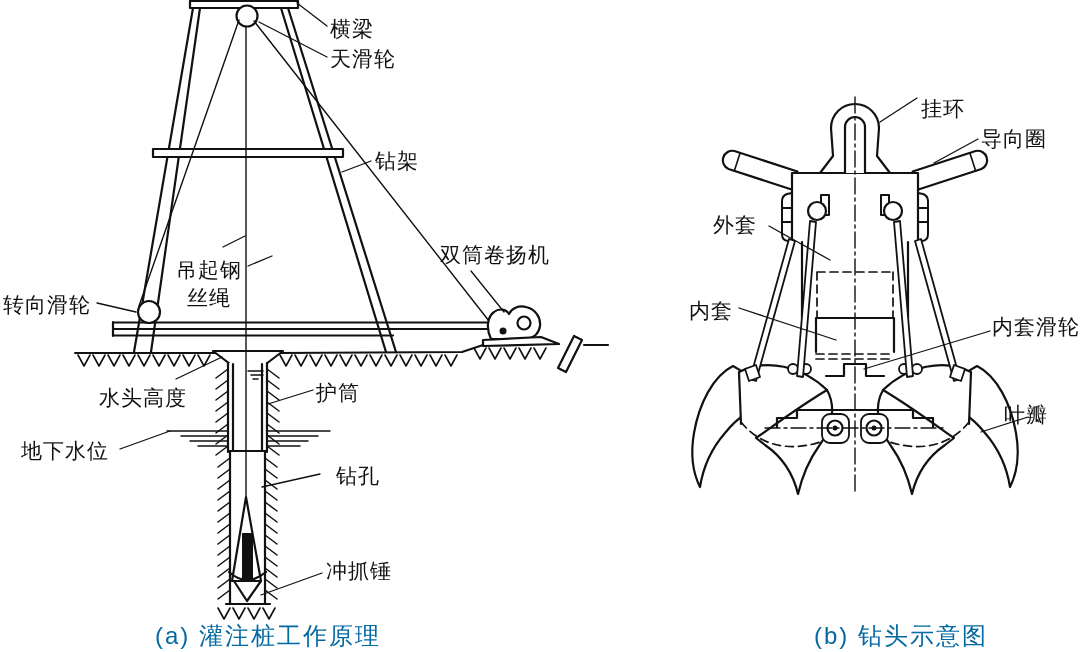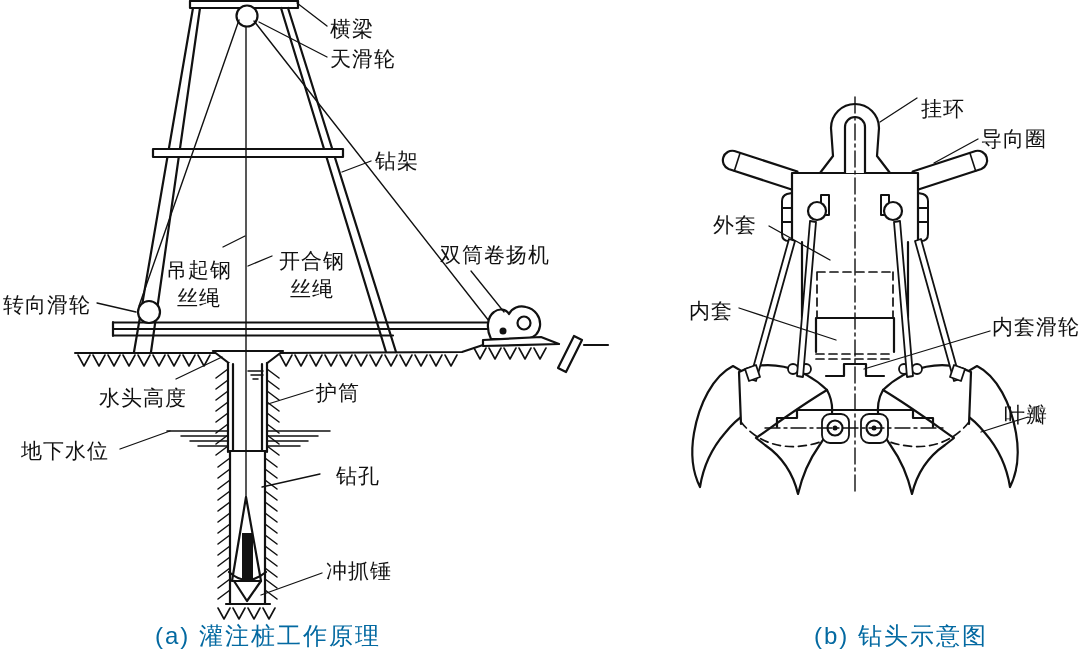--- a/index.html
+++ b/index.html
@@ -5,21 +5,21 @@
   html,body{margin:0;padding:0;background:#ffffff;}
   #stage{
     position:relative;width:1080px;height:652px;background:#ffffff;
     font-family:Liberation Sans, sans-serif;overflow:hidden;
   }
   #art{position:absolute;left:0;top:0;}
   .lbl{
     position:absolute;color:#111;font-size:21px;line-height:1.32;
     white-space:nowrap;letter-spacing:1px;
   }
-  .lbl.wrap{white-space:normal;text-align:center;letter-spacing:1px;}
+  .lbl.wrap{white-space:normal;text-align:center;letter-spacing:1px;padding-left:10px;}
   .caption{
     position:absolute;color:#0369a1;font-size:24px;letter-spacing:2px;white-space:nowrap;margin-left:28px;
   }
 </style>
 </head>
 <body>
 
 <div id="stage">
 
 <svg id="art" width="1080" height="652" viewBox="0 0 1080 652">
@@ -188,21 +188,20 @@
         <path d="M1028,417 L981,432"></path>
       </g>
     </g>
   </g>
 </svg>
 
 <div class="lbl" style="left:330px;top:15px">横梁</div>
 <div class="lbl" style="left:330px;top:45px">天滑轮</div>
 <div class="lbl" style="left:375px;top:147px">钻架</div>
 <div class="lbl wrap" style="left:162px;top:256px;width:74px">吊起钢丝绳</div>
-<div class="lbl wrap" style="left:275px;top:247px;width:74px">开合钢丝绳</div>
 <div class="lbl" style="left:3px;top:291px">转向滑轮</div>
 <div class="lbl" style="left:440px;top:241px">双筒卷扬机</div>
 <div class="lbl" style="left:99px;top:384px">水头高度</div>
 <div class="lbl" style="left:316px;top:379px">护筒</div>
 <div class="lbl" style="left:21px;top:437px">地下水位</div>
 <div class="lbl" style="left:336px;top:462px">钻孔</div>
 <div class="lbl" style="left:326px;top:557px">冲抓锤</div>
 <div class="caption" style="left:127px;top:620px">(a) 灌注桩工作原理</div>
 
 <div class="lbl" style="left:921px;top:95px">挂环</div>

